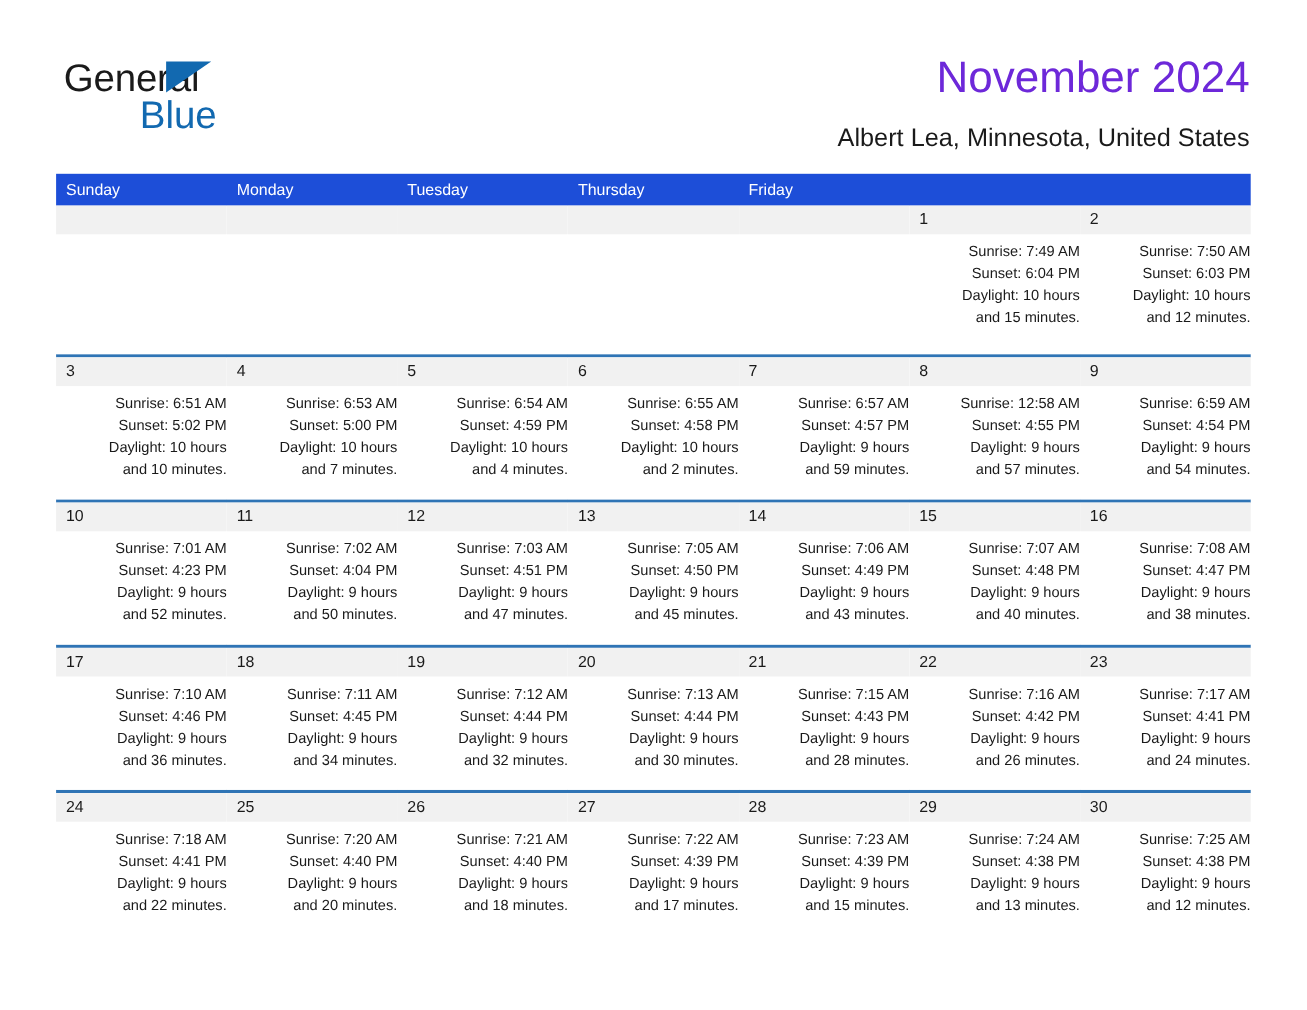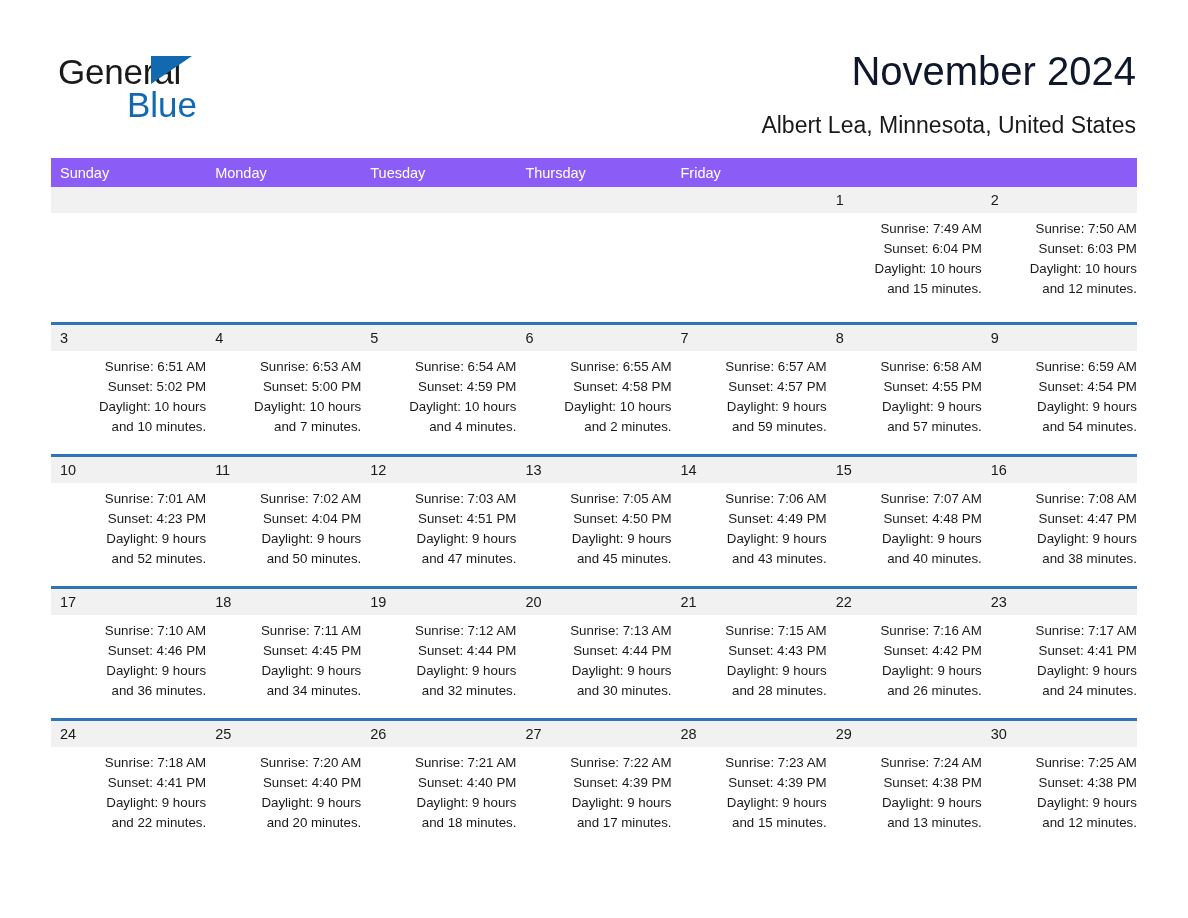--- a/index.html
+++ b/index.html
@@ -64,21 +64,21 @@
     font-weight: 400;
   }
   .title-block {
     position: absolute;
     right: 52px;
     top: 46px;
     text-align: right;
   }
   .cal-title {
     font-size: 40px;
-    color: #0f172a;
+    color: #6d28d9;
     line-height: 50px;
     font-weight: 400;
     white-space: nowrap;
   }
   .cal-subtitle {
     font-size: 23px;
     color: #1a1a1a;
     line-height: 30px;
     font-weight: 400;
     margin-top: 14px;
@@ -87,21 +87,21 @@
 
   
   .calendar {
     position: absolute;
     left: 51px;
     top: 158px;
     width: 1086px;
   }
   .week-head {
     display: flex;
-    background: #8b5cf6;
+    background: #1d4ed8;
     height: 29px;
   }
   .week-head .dow {
     flex: 0 0 155.14px;
     width: 155.14px;
     box-sizing: border-box;
     padding: 5px 0 0 9px;
     color: #ffffff;
     font-size: 14.5px;
     line-height: 20px;
@@ -278,21 +278,21 @@
             <div class="day-body">
               <div>Sunrise: 6:57 AM</div>
               <div>Sunset: 4:57 PM</div>
               <div>Daylight: 9 hours</div>
               <div>and 59 minutes.</div>
             </div>
           </div>
           <div class="day-cell">
             <div class="day-num-band">8</div>
             <div class="day-body">
-              <div>Sunrise: 6:58 AM</div>
+              <div>Sunrise: 12:58 AM</div>
               <div>Sunset: 4:55 PM</div>
               <div>Daylight: 9 hours</div>
               <div>and 57 minutes.</div>
             </div>
           </div>
           <div class="day-cell">
             <div class="day-num-band">9</div>
             <div class="day-body">
               <div>Sunrise: 6:59 AM</div>
               <div>Sunset: 4:54 PM</div>

